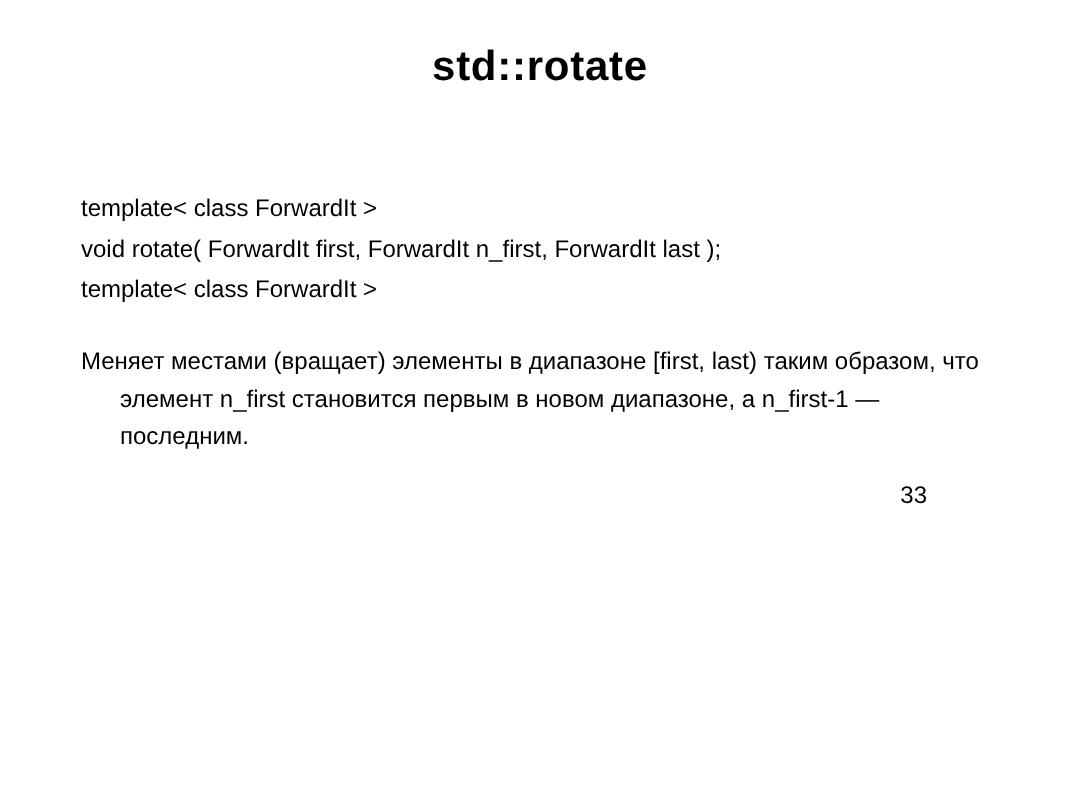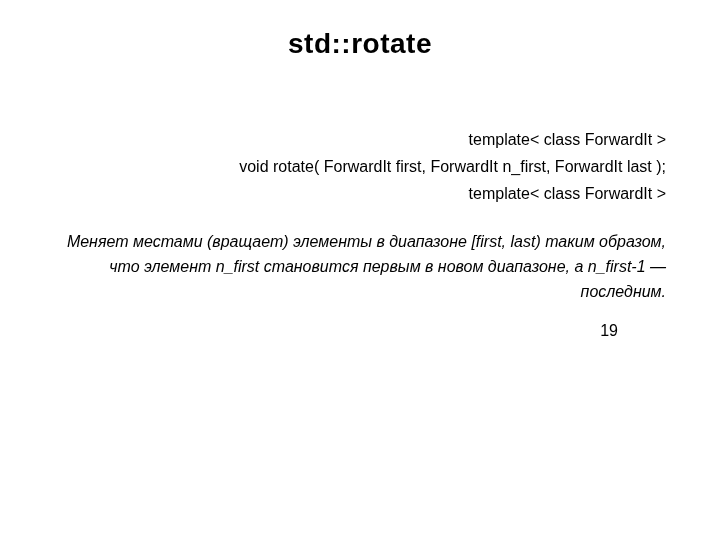--- a/index.html
+++ b/index.html
@@ -28,30 +28,28 @@
     font-weight: bold;
     letter-spacing: 0.5px;
   }
   .body {
     position: absolute;
     top: 128px;
     left: 54px;
     width: 612px;
     font-size: 16px;
     line-height: 1.55;
-    text-align: right;
   }
   .sig {
     margin: 0 0 2px 0;
   }
   .desc {
     margin: 24px 0 0 0;
     text-indent: -26px;
     padding-left: 26px;
-    font-style: italic;
   }
   .pagenum {
     position: absolute;
     right: 102px;
     bottom: 48px;
     font-size: 16px;
   }
 </style>
 </head>
 <body>
@@ -60,14 +58,14 @@
   <div class="title">std::rotate</div>
 
   <div class="body">
     <p class="sig">template&lt; class ForwardIt &gt;</p>
     <p class="sig">void rotate( ForwardIt first, ForwardIt n_first, ForwardIt last );</p>
     <p class="sig">template&lt; class ForwardIt &gt;</p>
 
     <p class="desc">Меняет местами (вращает) элементы в диапазоне [first, last) таким образом, что элемент n_first становится первым в новом диапазоне, а n_first-1 — последним.</p>
   </div>
 
-  <div class="pagenum">19</div>
+  <div class="pagenum">33</div>
 </div>
 
 </body></html>

